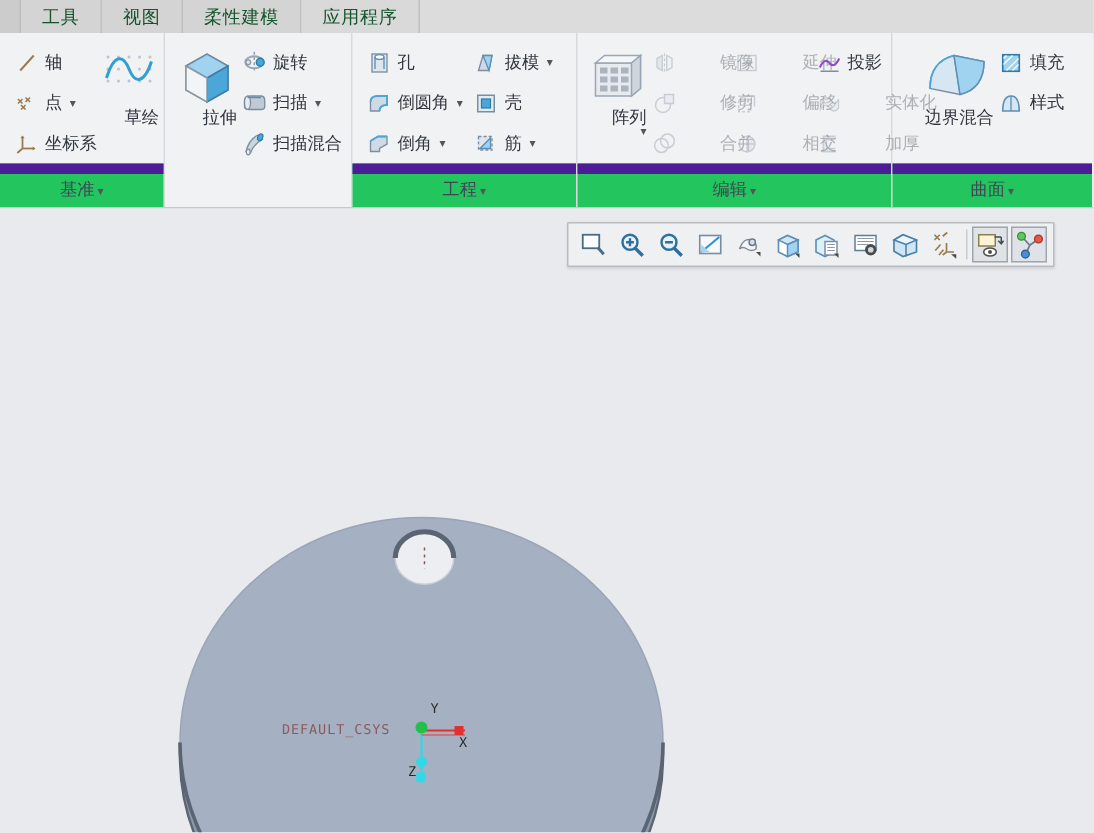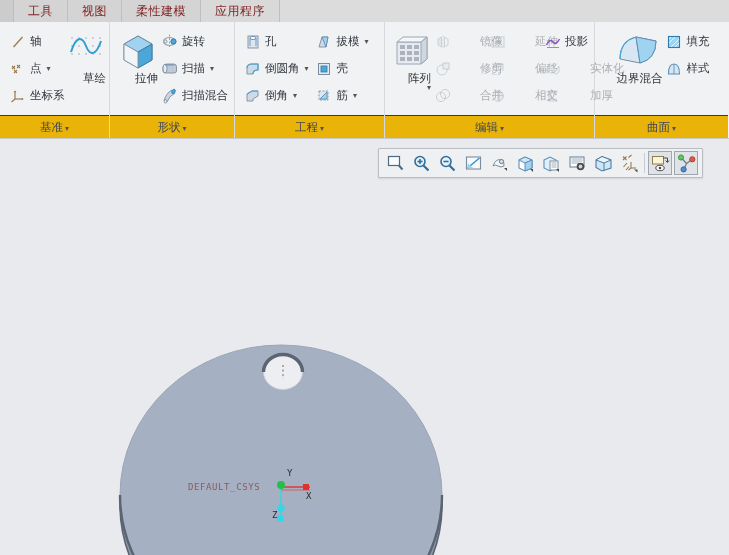--- a/index.html
+++ b/index.html
@@ -14,21 +14,21 @@
   
   .tabstrip{
     position:absolute;left:0;top:0;width:729px;height:22px;
     background:#d6d6d6;
     border-bottom:1px solid #c0c0c0;
     display:flex;align-items:stretch;
   }
   .tab-stub{width:13px;background:#cccccc;border-right:1px solid #bdbdbd;}
   .tab{
     padding:0 14px;display:flex;align-items:center;justify-content:center;
-    font-size:12px;color:#7f1d1d;background:#d4d4d4;
+    font-size:12px;color:#14532d;background:#d4d4d4;
     border-right:1px solid #bfbfbf;cursor:default;
     letter-spacing:0.5px;
   }
   .tab.active{background:#d9d9d9;}
   .tab-filler{flex:1;background:#dcdcdc;}
 
   
   .ribbon{
     position:absolute;left:0;top:22px;width:729px;height:116px;
     background:#f1f2f3;
@@ -41,22 +41,22 @@
     border-right:1px solid #d7d9dc;
     box-sizing:border-box;
   }
   .rgroup-body{
     flex:1;display:flex;align-items:flex-start;
     padding:5px 6px 0 6px;box-sizing:border-box;
   }
   .rgroup-label{
     height:22px;line-height:22px;text-align:center;
     font-size:11.5px;color:#3f4654;
-    border-top:1px solid #4c1d95;
-    background:#eab308;
+    border-top:7px solid #4c1d95;
+    background:#22c55e;
     user-select:none;
     font-family:Liberation Serif, serif;
   }
   .rgroup-label .caret{font-size:8px;margin-left:2px;color:#555;}
 
   
   .bigbtn{
     width:52px;display:flex;flex-direction:column;align-items:flex-end;
     padding-top:2px;cursor:default;
   }
@@ -253,23 +253,20 @@
               <svg width="17" height="17" viewBox="0 0 17 17">
                 <path d="M3 14 Q5 6 11 3 L14 6 Q8 9 6 15 Z" fill="#c9d5e0" stroke="#7d8da0" stroke-width="0.9"></path>
                 <ellipse cx="12.5" cy="4.5" rx="1.6" ry="2.4" transform="rotate(25 12.5 4.5)" fill="#4aa7d8" stroke="#2f7ba8" stroke-width="0.8"></ellipse>
                 <ellipse cx="4.5" cy="14.3" rx="1.3" ry="1.9" fill="#e6ecf2" stroke="#7d8da0" stroke-width="0.8"></ellipse>
               </svg>
             </span>
             <span class="slabel">扫描混合</span>
           </div>
         </div>
       </div>
-      <div class="rgroup-label">
-        <span>形状</span><span class="caret">▾</span>
-      </div>
     </div>
 
     <div class="rgroup" style="width:150px">
       <div class="rgroup-body gridcols">
         <div class="smallcol" style="width:72px">
           <div class="smallbtn">
             <span class="sicon">
               <svg width="16" height="16" viewBox="0 0 16 16">
                 <rect x="3" y="2" width="10" height="12" fill="#dde6ee" stroke="#7d8da0" stroke-width="0.9"></rect>
                 <ellipse cx="8" cy="4" rx="3" ry="1.6" fill="#ffffff" stroke="#5d8fb8" stroke-width="0.9"></ellipse>

